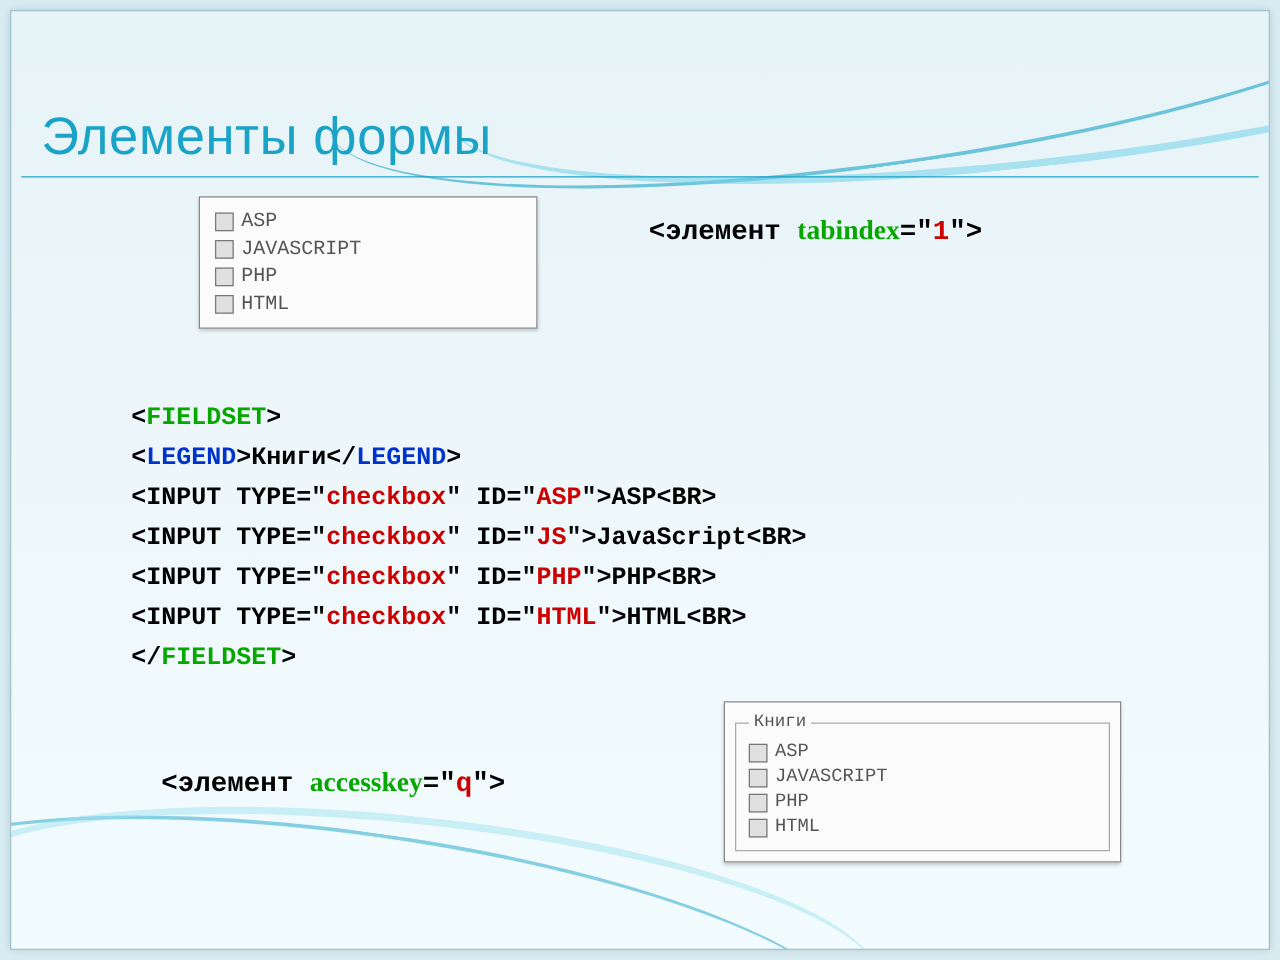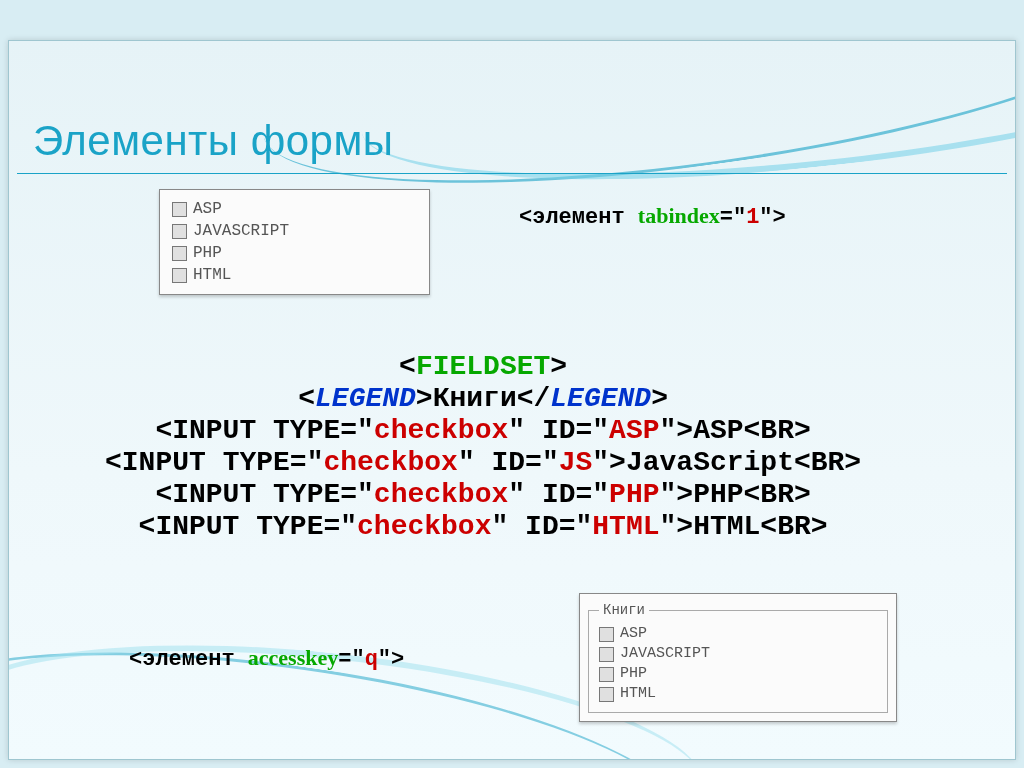--- a/index.html
+++ b/index.html
@@ -17,21 +17,20 @@
   .slide {
     position: absolute;
     left: 8px;
     top: 8px;
     right: 8px;
     bottom: 8px;
     background: linear-gradient(to bottom, #e6f3f7 0%, #eff8fb 60%, #f2fbfe 100%);
     border: 1px solid #9fc6d0;
     box-shadow: 0 0 6px rgba(0,0,0,0.15);
     overflow: hidden;
-    margin-top: 32px;
   }
 
   
   .swoosh {
     position: absolute;
     pointer-events: none;
   }
   .swoosh.top1 {
     top: -60px; left: 250px; width: 900px; height: 180px;
     border: 3px solid #1aa3c7;
@@ -125,28 +124,27 @@
   }
   .angle { color: #000; }
   .attr  { color: #06a800; text-transform: lowercase; font-family: Liberation Serif, serif; }
   .eq    { color: #000; }
   .str   { color: #c00; }
 
   .codeblock {
     position: absolute;
     left: 96px;
     top: 310px;
-    font-size: 28px;
+    font-size: 20px;
     font-weight: bold;
     line-height: 32px;
     color: #000;
-    text-align: center;
   }
   .kw-tag    { color: #06a800; text-transform: uppercase; }
-  .kw-legend { color: #0033cc; text-transform: uppercase; font-style: italic; }
+  .kw-legend { color: #0033cc; text-transform: uppercase; }
   .kw-txt    { color: #000; }
   .kw-attrnm { color: #000; text-transform: uppercase; font-family: Liberation Mono, monospace; }
   .kw-attrval{ color: #c00; }
   .kw-input  { color: #000; text-transform: uppercase; }
   .kw-br     { color: #000; text-transform: uppercase; }
 
   .accesskey-line {
     position: absolute;
     left: 120px;
     top: 604px;
@@ -236,20 +234,23 @@
     <div>
       <span>&lt;</span><span class="kw-input">INPUT TYPE</span><span>="</span><span class="kw-attrval">checkbox</span><span>" </span><span class="kw-attrnm">ID</span><span>="</span><span class="kw-attrval">JS</span><span>"&gt;</span><span class="kw-txt">JavaScript</span><span class="kw-br">&lt;BR&gt;</span>
     </div>
     <div>
       <span>&lt;</span><span class="kw-input">INPUT TYPE</span><span>="</span><span class="kw-attrval">checkbox</span><span>" </span><span class="kw-attrnm">ID</span><span>="</span><span class="kw-attrval">PHP</span><span>"&gt;</span><span class="kw-txt">PHP</span><span class="kw-br">&lt;BR&gt;</span>
     </div>
     <div>
       <span>&lt;</span><span class="kw-input">INPUT TYPE</span><span>="</span><span class="kw-attrval">checkbox</span><span>" </span><span class="kw-attrnm">ID</span><span>="</span><span class="kw-attrval">HTML</span><span>"&gt;</span><span class="kw-txt">HTML</span><span class="kw-br">&lt;BR&gt;</span>
     </div>
 
+    <div>
+      <span>&lt;/</span><span class="kw-tag">FIELDSET</span><span>&gt;</span>
+    </div>
   </div>
 
   <div class="accesskey-line">
     <span class="angle">&lt;элемент </span><span class="attr">accesskey</span><span class="eq">="</span><span class="str">q</span><span class="angle">"&gt;</span>
   </div>
 
   <div class="fieldset-box">
     <fieldset>
       <legend>Книги</legend>
       <div class="row">

